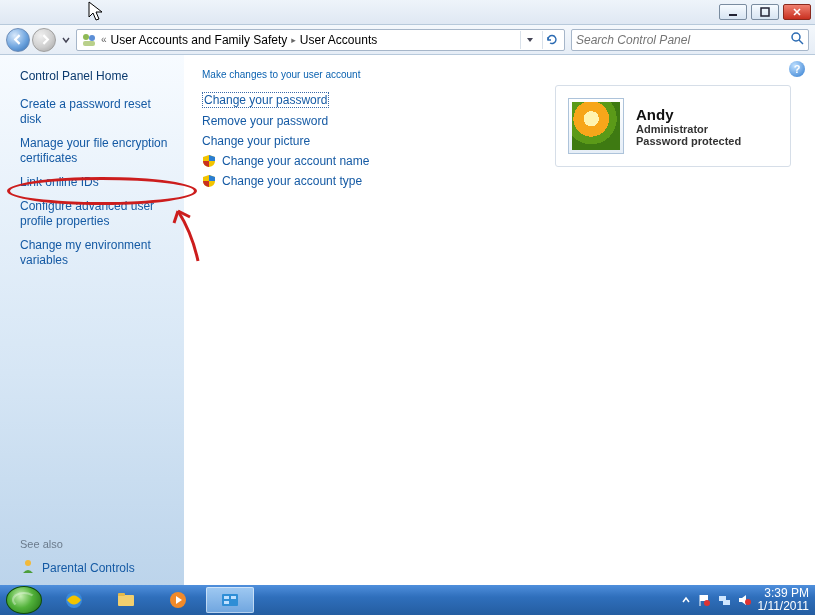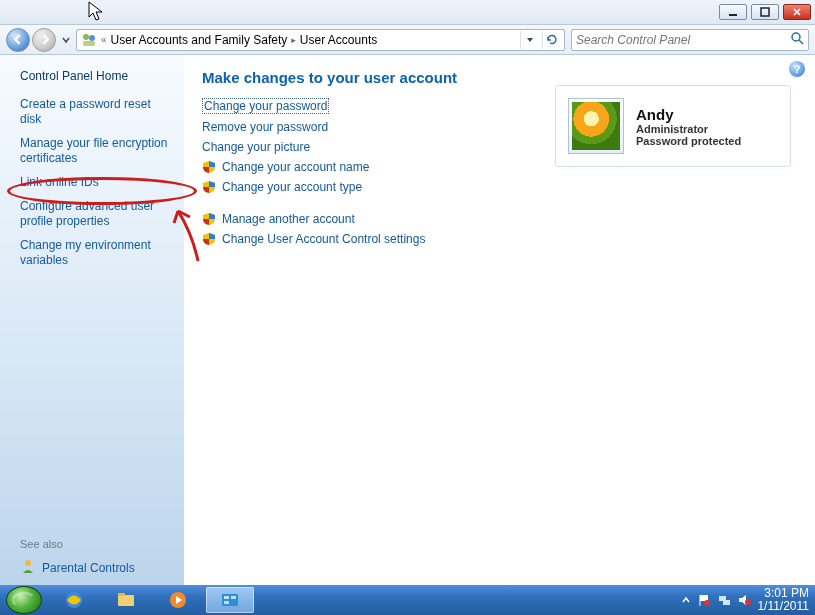--- a/index.html
+++ b/index.html
@@ -30,21 +30,21 @@
 
 .body { display:flex; height: calc(615px - 25px - 30px - 30px); position:relative; }
 .sidebar { width:184px; background: linear-gradient(180deg, #f7fbff 0%, #d6e6f5 60%, #bcd4eb 100%); padding: 14px 12px 8px 20px; display:flex; flex-direction:column; }
 .cp-home { color:#0b3a6e; font-size:12px; margin-bottom:14px; }
 .side-links { display:flex; flex-direction:column; gap:9px; }
 .side-links a { color:#155aa4; text-decoration:none; line-height:1.25; }
 .sidebar .seealso { margin-top:auto; color:#6b7b8c; font-size:11px; }
 .pc-row { display:flex; align-items:center; gap:6px; margin-top:8px; color:#155aa4; }
 
 .content { flex:1; background:#fff; padding:14px 18px; position:relative; }
-.heading { color:#0b62b0; font-size:15px; margin-bottom:12px;font-weight:bold; }
+.heading { color:#0b62b0; font-size:10px; margin-bottom:12px; }
 .links-col { display:flex; flex-direction:column; gap:6px; margin-bottom:18px; }
 .lnk { color:#155aa4; text-decoration:none; display:flex; align-items:center; gap:6px; }
 .lnk.first { border:1px dotted #3a6aa8; padding:0 1px; width:fit-content; }
 .shield { width:14px; height:14px; display:inline-flex; }
 
 .acct-card { position:absolute; top:30px; right:24px; width:236px; border:1px solid #d6dee8; border-radius:3px; padding:12px; display:flex; gap:12px; align-items:center; background:#fff;font-weight:bold; }
 .avatar-frame { width:56px; height:56px; border:1px solid #adc3da; padding:3px; background:linear-gradient(#fff,#e6eef7); display:flex; }
 .avatar { flex:1; background: radial-gradient(circle at 40% 35%, #fff4b0 0 18%, #f7a61a 18% 42%, #5b9a18 42% 60%, #3e7a12 60% 100%); }
 .acct-name { font-size:15px; color:#111; }
 .acct-meta { font-size:11px; color:#333; }
@@ -193,42 +193,20 @@
             <svg viewBox="0 0 14 14">
               <path d="M7 1 L13 3 V7 Q13 12 7 13 Q1 12 1 7 V3 Z" fill="#f2c400"></path>
               <path d="M7 1 L13 3 V7 H7 Z" fill="#2b7ed1"></path>
               <path d="M7 7 H1 V7 Q1 12 7 13 Z" fill="#c83020"></path>
             </svg>
           </span>
           <span>Change your account type</span>
         </a>
     </div>
 
-    <div class="links-col">
-      <a class="lnk">
-          <span class="shield">
-            <svg viewBox="0 0 14 14">
-              <path d="M7 1 L13 3 V7 Q13 12 7 13 Q1 12 1 7 V3 Z" fill="#f2c400"></path>
-              <path d="M7 1 L13 3 V7 H7 Z" fill="#2b7ed1"></path>
-              <path d="M7 7 H1 V7 Q1 12 7 13 Z" fill="#c83020"></path>
-            </svg>
-          </span>
-          <span>Manage another account</span>
-        </a>
-      <a class="lnk">
-          <span class="shield">
-            <svg viewBox="0 0 14 14">
-              <path d="M7 1 L13 3 V7 Q13 12 7 13 Q1 12 1 7 V3 Z" fill="#f2c400"></path>
-              <path d="M7 1 L13 3 V7 H7 Z" fill="#2b7ed1"></path>
-              <path d="M7 7 H1 V7 Q1 12 7 13 Z" fill="#c83020"></path>
-            </svg>
-          </span>
-          <span>Change User Account Control settings</span>
-        </a>
-    </div>
 
     <div class="acct-card">
       <div class="avatar-frame">
           <div class="avatar"></div>
         </div>
       <div>
         <div class="acct-name">Andy</div>
         <div class="acct-meta">Administrator</div>
         <div class="acct-meta">Password protected</div>
       </div>
@@ -281,17 +259,17 @@
       </svg>
     <svg width="14" height="14" viewBox="0 0 14 14">
         <rect x="2" y="3" width="7" height="5" fill="#cfe6ff"></rect>
         <rect x="6" y="7" width="7" height="5" fill="#cfe6ff"></rect>
       </svg>
     <svg width="14" height="14" viewBox="0 0 14 14">
         <path d="M2 5 H5 L9 2 V12 L5 9 H2 Z" fill="#fff"></path>
         <circle cx="11" cy="9" r="3" fill="#d33"></circle>
       </svg>
     <div class="clock">
-      <div>3:01 PM</div>
+      <div>3:39 PM</div>
       <div>1/11/2011</div>
     </div>
   </div>
 </div>
 
 </body></html>

